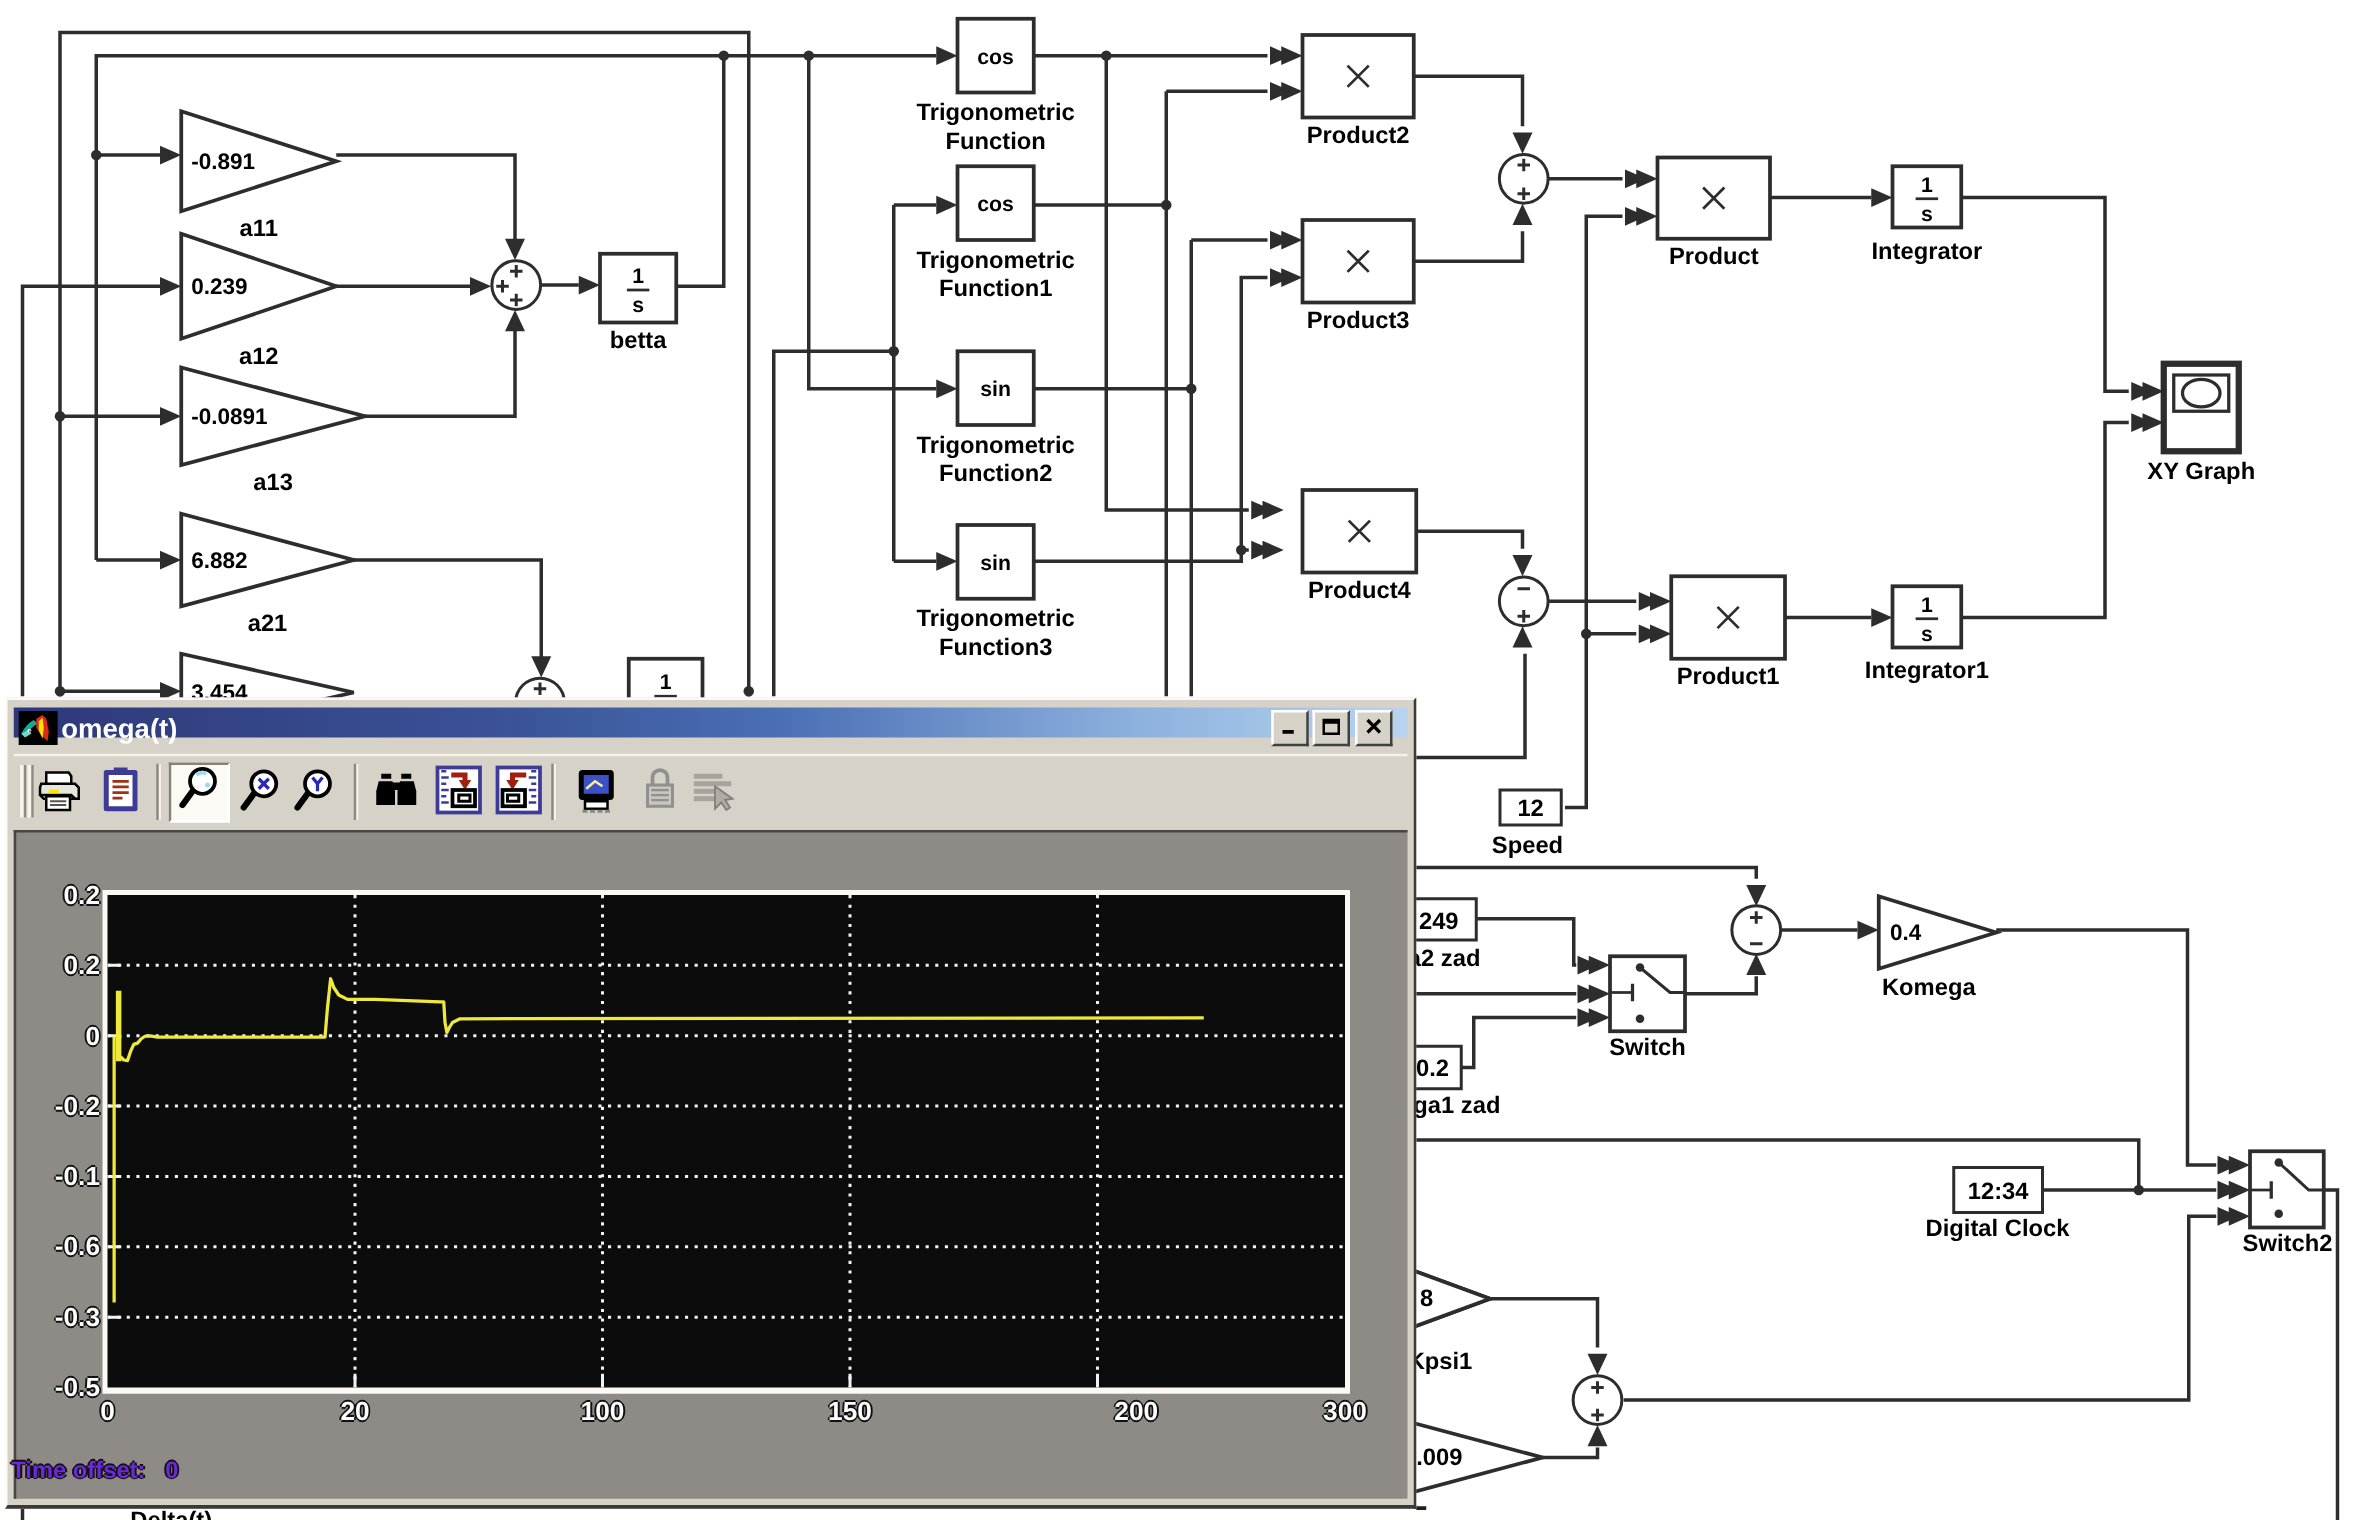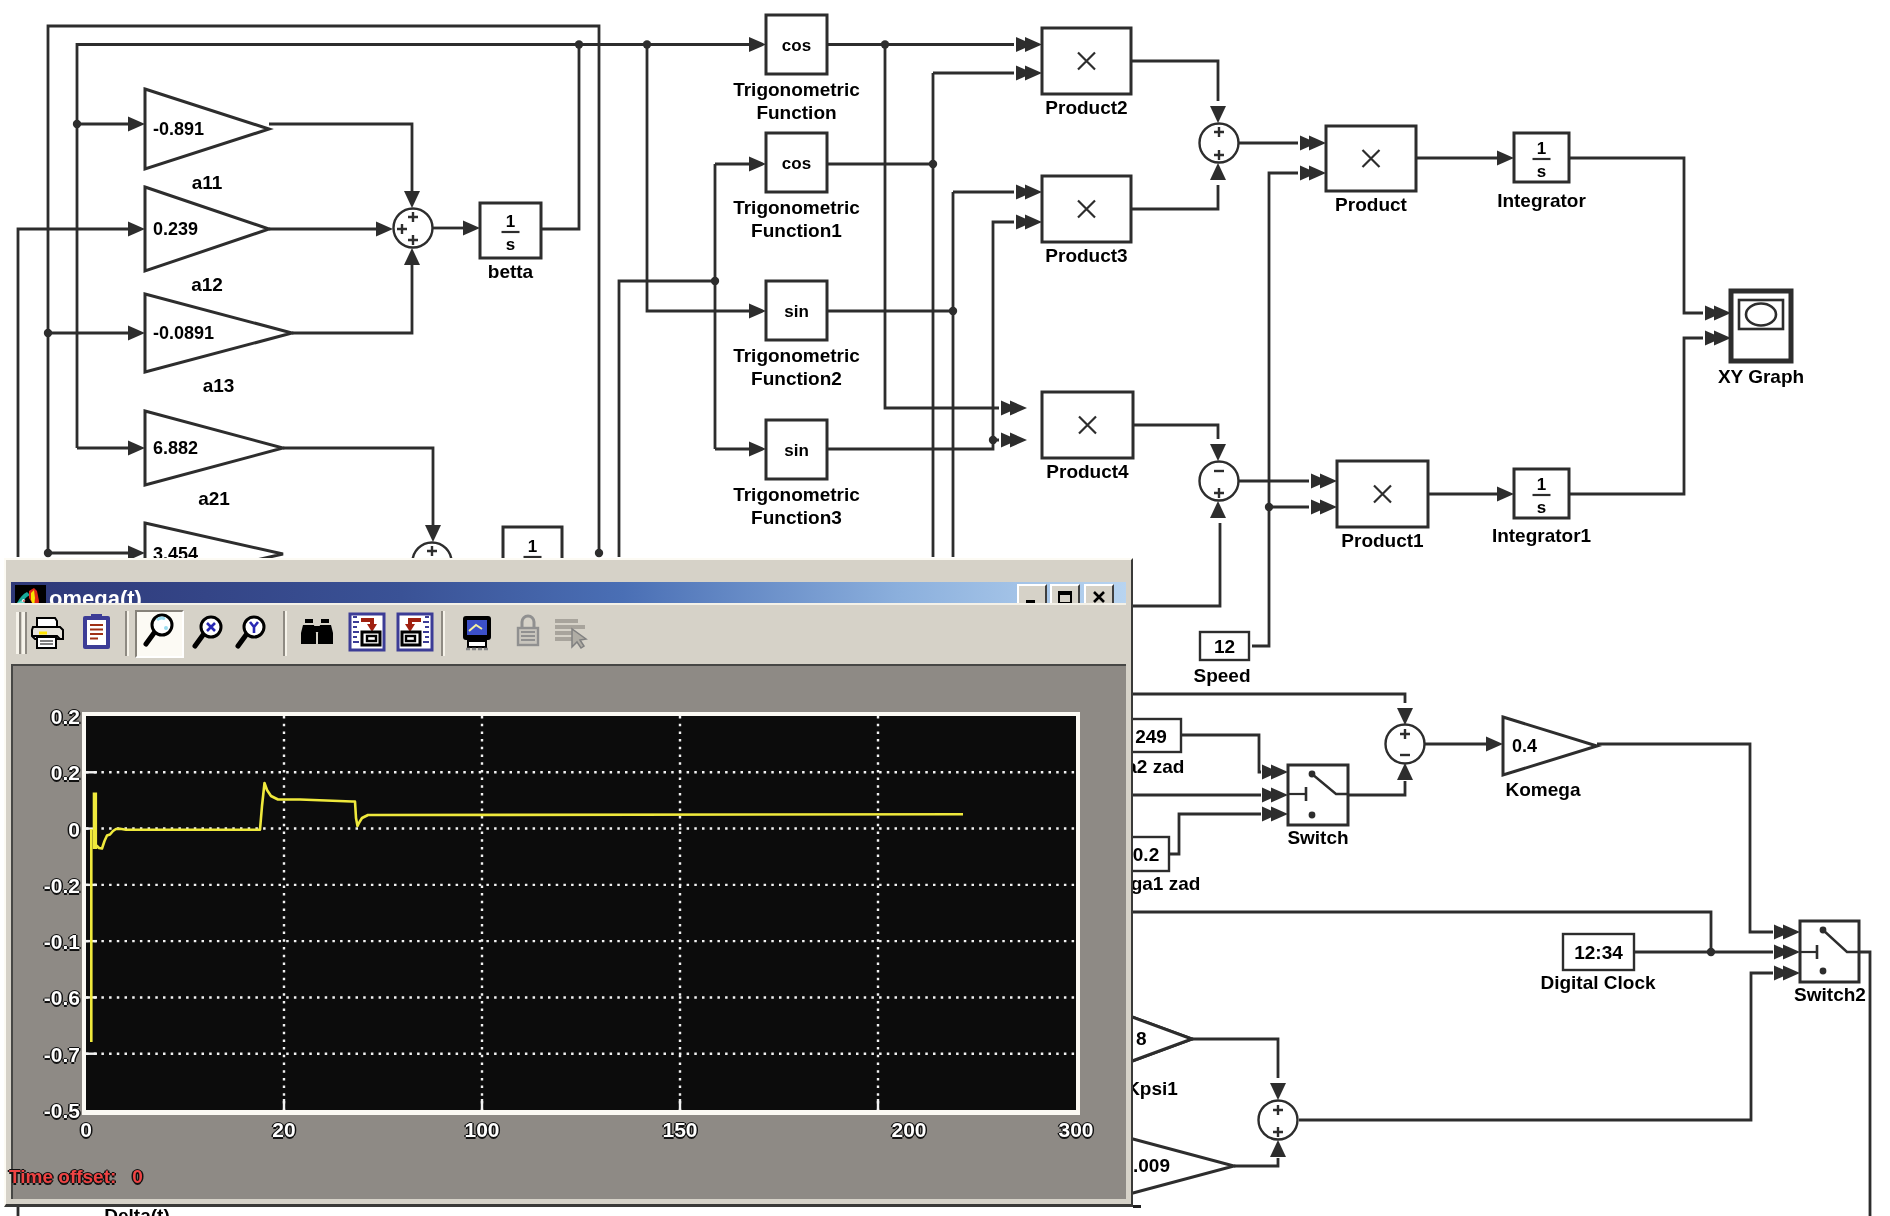--- a/index.html
+++ b/index.html
@@ -1,31 +1,31 @@
 <!DOCTYPE html>
 <html><head><meta charset="utf-8"><title>omega</title><style>
 html,body{margin:0;padding:0;width:1890px;height:1216px;overflow:hidden;background:#fff;font-family:"Liberation Sans",sans-serif;-webkit-font-smoothing:antialiased;}
 #win{position:absolute;left:4px;top:558px;width:1129px;height:649px;background:#d6d2c8;
  border-top:2px solid #fdfbf4;border-left:2px solid #fdfbf4;border-right:2px solid #3a3a38;border-bottom:3px solid #3a3a38;box-sizing:border-box;}
-#titlebar{position:absolute;left:5px;top:6px;right:5px;height:24px;background:linear-gradient(90deg,#2e3878 0%,#3a5296 35%,#4a6fb5 55%,#8cb0dd 80%,#b8d4f0 100%);margin-top:16px;}
+#titlebar{position:absolute;left:5px;top:6px;right:5px;height:24px;background:linear-gradient(90deg,#2e3878 0%,#3a5296 35%,#4a6fb5 55%,#8cb0dd 80%,#b8d4f0 100%);}
 #mlicon{position:absolute;left:4px;top:3px;width:31px;height:27px;}
 #titletext{position:absolute;left:38px;top:4px;color:#fff;font-size:22px;font-weight:bold;}
 .wbtn{position:absolute;top:2px;width:30px;height:29px;background:#d6d2c8;border-top:2px solid #fff;border-left:2px solid #fff;border-right:2px solid #404040;border-bottom:2px solid #404040;box-sizing:border-box;text-align:center;}
 .wbtn svg{margin-top:4px;}
 #toolbar{position:absolute;left:5px;top:43px;right:5px;height:59px;background:#d6d2c8;border-top:2px solid #f4f1e8;}
 .grip{position:absolute;top:7px;width:3px;height:42px;background:#f6f3ea;border-right:2px solid #8e8a82;}
 .tbsep{position:absolute;top:6px;width:2px;height:45px;background:#8e8a82;border-right:2px solid #f6f3ea;}
 .tbi{position:absolute;}
 .zbtn{position:absolute;width:49px;height:48px;background:#fcfaf4;border-top:2px solid #86827a;border-left:2px solid #86827a;border-right:2px solid #fff;border-bottom:2px solid #fff;box-sizing:border-box;text-align:center;}
 #client{position:absolute;left:5px;top:104px;right:5px;bottom:5px;background:#8e8a85;border-top:2px solid #474745;border-left:2px solid #474745;}
 #plotframe{position:absolute;left:82px;top:712px;width:998px;height:403px;background:#fbf9f3;}
 #plotblack{position:absolute;left:86px;top:716px;width:990px;height:394px;background:#0c0c0c;}
 .axl{position:absolute;color:#fff;font-size:21px;font-weight:bold;width:60px;text-align:right;text-shadow:1.5px 0 #111,-1.5px 0 #111,0 1.5px #111,0 -1.5px #111;}
 .axlx{position:absolute;color:#fff;font-size:21px;font-weight:bold;width:80px;text-align:center;text-shadow:1.5px 0 #111,-1.5px 0 #111,0 1.5px #111,0 -1.5px #111;}
-#timeoff{position:absolute;left:9px;top:1166px;color:#ef4444;font-size:19px;font-weight:bold;text-shadow:1.5px 0 #111,-1.5px 0 #111,0 1.5px #111,0 -1.5px #111;}
+#timeoff{position:absolute;left:9px;top:1166px;color:#6d28d9;font-size:19px;font-weight:bold;text-shadow:1.5px 0 #111,-1.5px 0 #111,0 1.5px #111,0 -1.5px #111;}
 text{dominant-baseline:alphabetic;}
 </style></head><body>
 <svg width="1890" height="1216" viewBox="0 0 1890 1216" style="position:absolute;left:0;top:0">
     <path d="M48,557 L48,26 L599,26 L599,557" fill="none" stroke="#2d2d2d" stroke-width="2.8"></path>
     <path d="M18,557 L18,229 L128,229" fill="none" stroke="#2d2d2d" stroke-width="2.8"></path>
     <polygon points="128,221.5 145,229 128,236.5" fill="#2d2d2d"></polygon>
     <path d="M77,448 L77,44.5 L749,44.5" fill="none" stroke="#2d2d2d" stroke-width="2.8"></path>
     <polygon points="749,37.0 766,44.5 749,52.0" fill="#2d2d2d"></polygon>
     <path d="M77,124 L128,124" fill="none" stroke="#2d2d2d" stroke-width="2.8"></path>
     <polygon points="128,116.5 145,124 128,131.5" fill="#2d2d2d"></polygon>
@@ -426,21 +426,21 @@
     <path d="M94.9,792.5 L94.9,849" stroke="#efe93c" stroke-width="4.4" fill="none"></path>
     <path d="M93,829.7 L97,829.7" stroke="#efe93c" stroke-width="2.4" fill="none"></path>
     <path d="M95,848 L97,846 L99,848 L102,848.5 L104.5,841 L107,835.5 L110,834.5 L113,831 L116,829 L120,828.7 L126,829.7 L260,829.7 L262,806 L264.5,783 L267,790 L271,796 L278,799.5 L300,799.5 L352,801.5 L355,801.5 L356,818 L357.5,826 L359.5,822 L362,818 L368,815 L963,814.3" fill="none" stroke="#efe93c" stroke-width="2.6" stroke-linejoin="round"></path>
   </svg>
 <div class="axl" style="right:1810px;top:705.0px">0.2</div>
 <div class="axl" style="right:1810px;top:761.2857142857143px">0.2</div>
 <div class="axl" style="right:1810px;top:817.5714285714286px">0</div>
 <div class="axl" style="right:1810px;top:873.8571428571429px">-0.2</div>
 <div class="axl" style="right:1810px;top:930.1428571428571px">-0.1</div>
 <div class="axl" style="right:1810px;top:986.4285714285714px">-0.6</div>
-<div class="axl" style="right:1810px;top:1042.7142857142858px">-0.7</div>
+<div class="axl" style="right:1810px;top:1042.7142857142858px">-0.3</div>
 <div class="axl" style="right:1810px;top:1099.0px">-0.5</div>
 <div class="axlx" style="left:46.0px;top:1118px">0</div>
 <div class="axlx" style="left:244.0px;top:1118px">20</div>
 <div class="axlx" style="left:442.0px;top:1118px">100</div>
 <div class="axlx" style="left:640.0px;top:1118px">150</div>
 <div class="axlx" style="left:869px;top:1118px">200</div>
 <div class="axlx" style="left:1036.0px;top:1118px">300</div>
 <div id="timeoff">Time offset: &nbsp; 0</div>
 
 </body></html>

